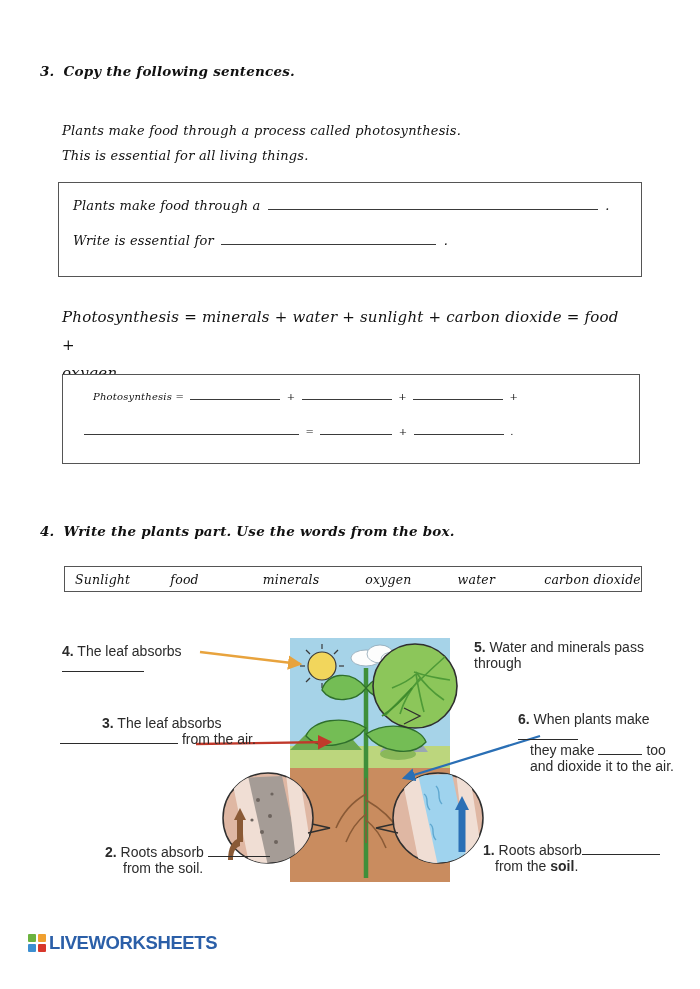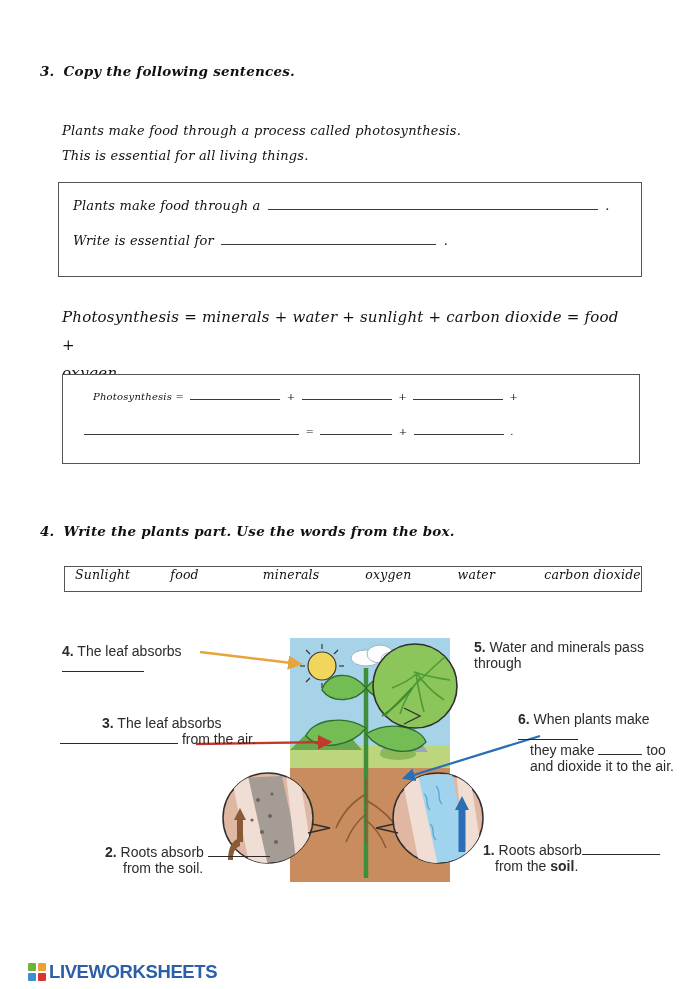--- a/index.html
+++ b/index.html
@@ -95,20 +95,21 @@
 
   #word-bank {
     position: absolute;
     left: 64px;
     top: 566px;
     width: 578px;
     height: 26px;
     border: 1.2px solid #555555;
     box-sizing: border-box;
     display: flex;
+    align-items: center;
   }
   #word-bank .word {
     font-size: 12.5px;
     white-space: nowrap;
     margin-left: 40px;
   }
   #word-bank .word:nth-child(1) { margin-left: 10px; width: 90px; }
   #word-bank .word:nth-child(2) { width: 92px; }
   #word-bank .word:nth-child(3) { width: 110px; }
   #word-bank .word:nth-child(4) { width: 92px; }
@@ -149,21 +150,21 @@
   #callout-5 .ln2 { display: block; margin-left: 14px; }
   #callout-6 { left: 518px; top: 712px; width: 180px; }
   #callout-6 .ln2, #callout-6 .ln3 { display: block; margin-left: 12px; }
   #callout-1 { left: 483px; top: 843px; width: 200px; }
   #callout-1 .ln2 { display: block; margin-left: 12px; }
 
   
   #footer-logo {
     position: absolute;
     left: 12px;
-    top: 961px;
+    top: 932px;
     display: flex;
     align-items: center;
     padding-left: 16px;
   }
   #logo-grid {
     width: 18px; height: 18px;
     display: grid;
     grid-template-columns: 1fr 1fr;
     grid-template-rows: 1fr 1fr;
     gap: 1.5px;

